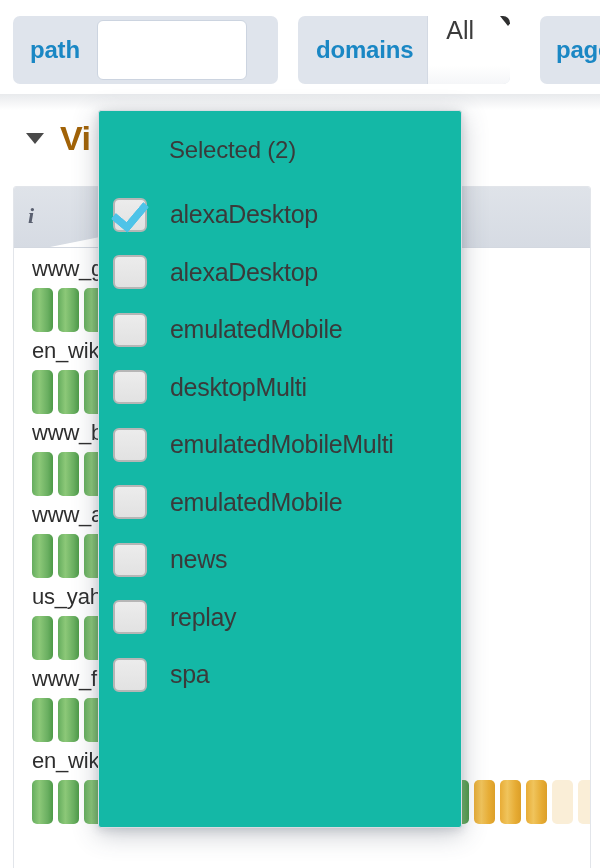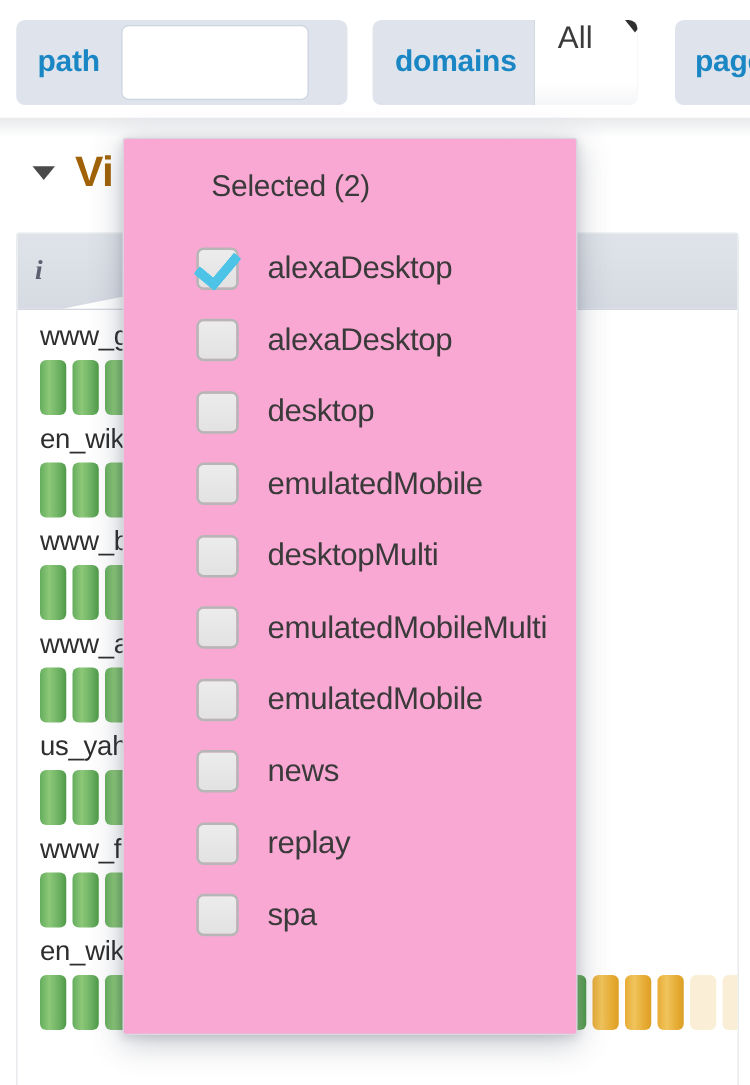--- a/index.html
+++ b/index.html
@@ -236,38 +236,37 @@
     background: #faeed7;
   }
 
   
   .dropdown {
     position: absolute;
     left: 98px;
     top: 110px;
     width: 364px;
     height: 718px;
-    background: #f9a8d4;
+    background: #14b8a6;
     border: 1px solid #d8dce2;
     border-radius: 3px;
     box-sizing: border-box;
     box-shadow: 0 6px 26px rgba(60,70,90,0.30), 0 2px 8px rgba(60,70,90,0.16);
     z-index: 30;
     overflow: hidden;
   }
   .dropdown-title {
     font-size: 24px;
     color: #3a3a3a;
     padding: 25px 0 0 70px;
     letter-spacing: -0.2px;
     white-space: nowrap;
   }
   .option-list {
     padding-top: 22px;
-    margin-left: 44px;
   }
   .option {
     display: flex;
     align-items: center;
     height: 57.5px;
     padding-left: 14px;
     box-sizing: border-box;
   }
   .cb {
     position: relative;
@@ -457,24 +456,20 @@
       <div class="option">
         <span class="cb checked"></span>
         <span class="option-label">alexaDesktop</span>
       </div>
       <div class="option">
         <span class="cb"></span>
         <span class="option-label">alexaDesktop</span>
       </div>
       <div class="option">
         <span class="cb"></span>
-        <span class="option-label">desktop</span>
-      </div>
-      <div class="option">
-        <span class="cb"></span>
         <span class="option-label">emulatedMobile</span>
       </div>
       <div class="option">
         <span class="cb"></span>
         <span class="option-label">desktopMulti</span>
       </div>
       <div class="option">
         <span class="cb"></span>
         <span class="option-label">emulatedMobileMulti</span>
       </div>

